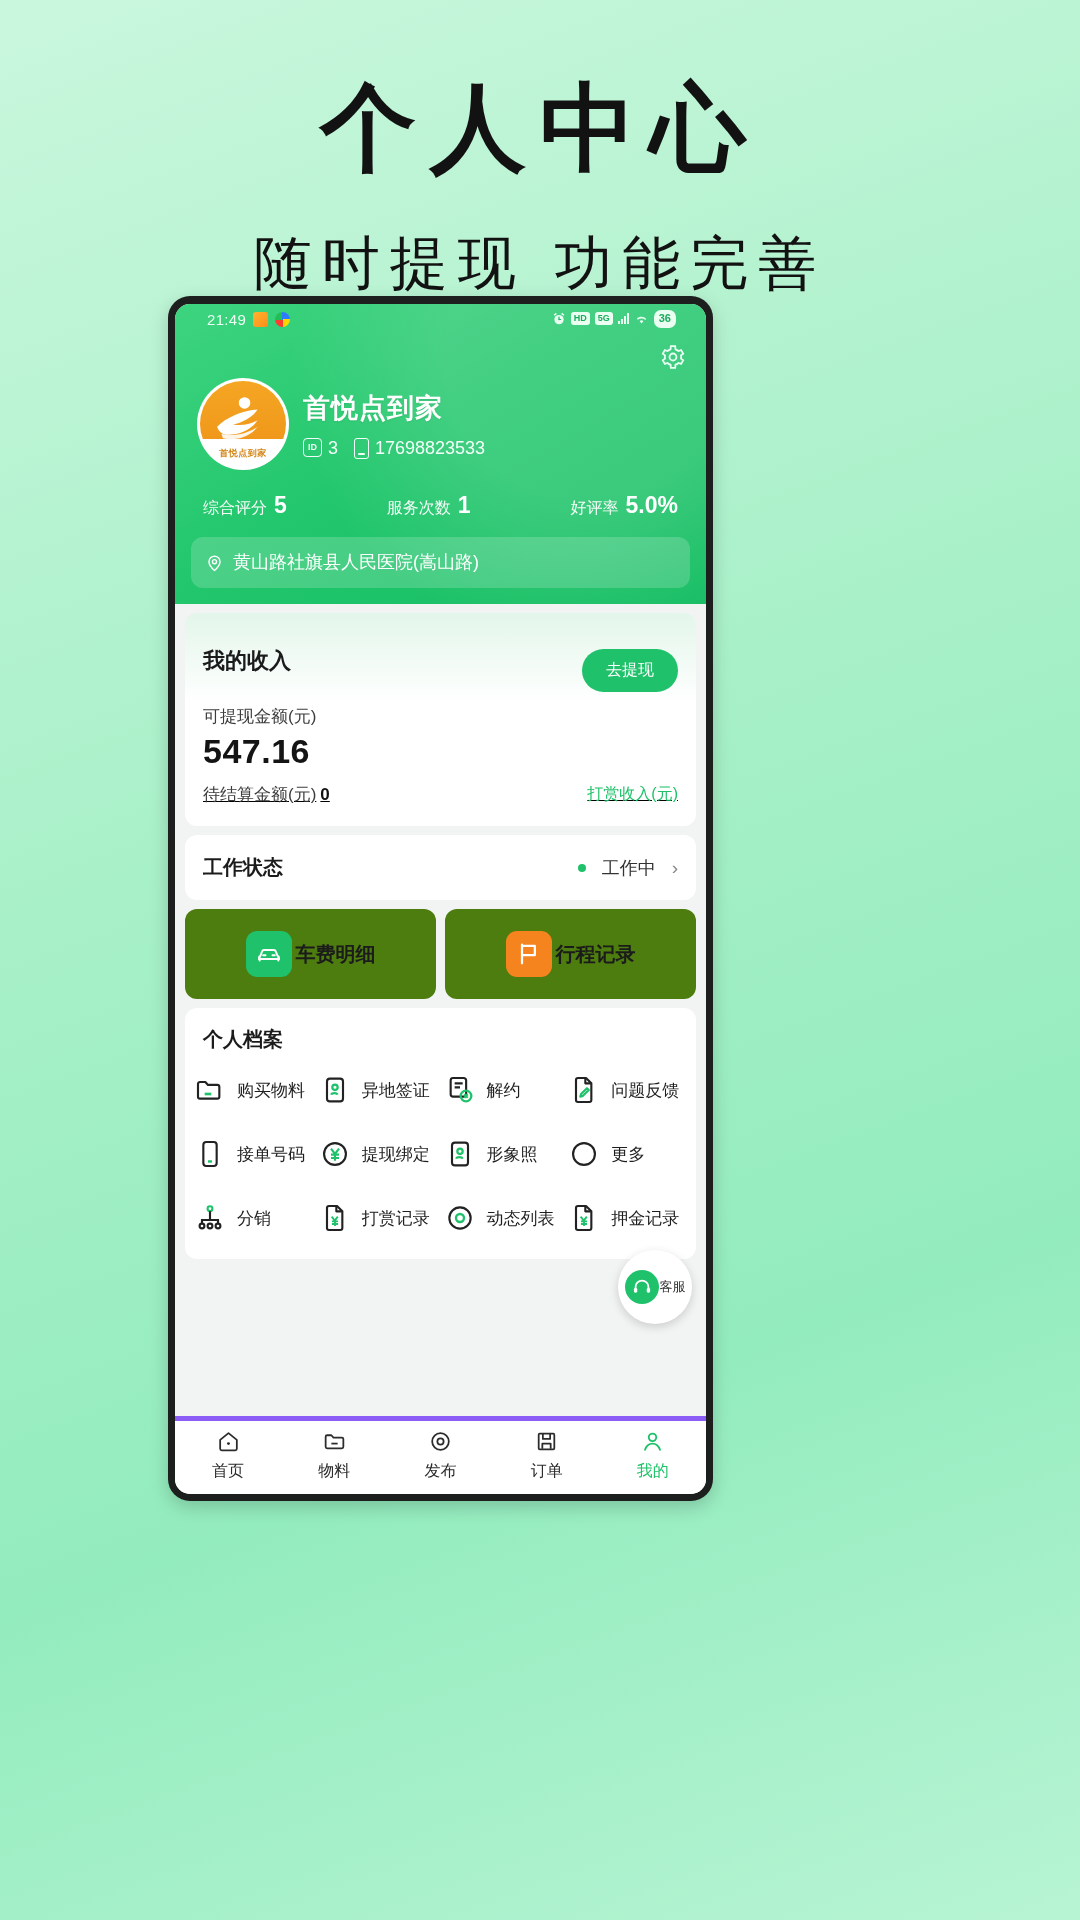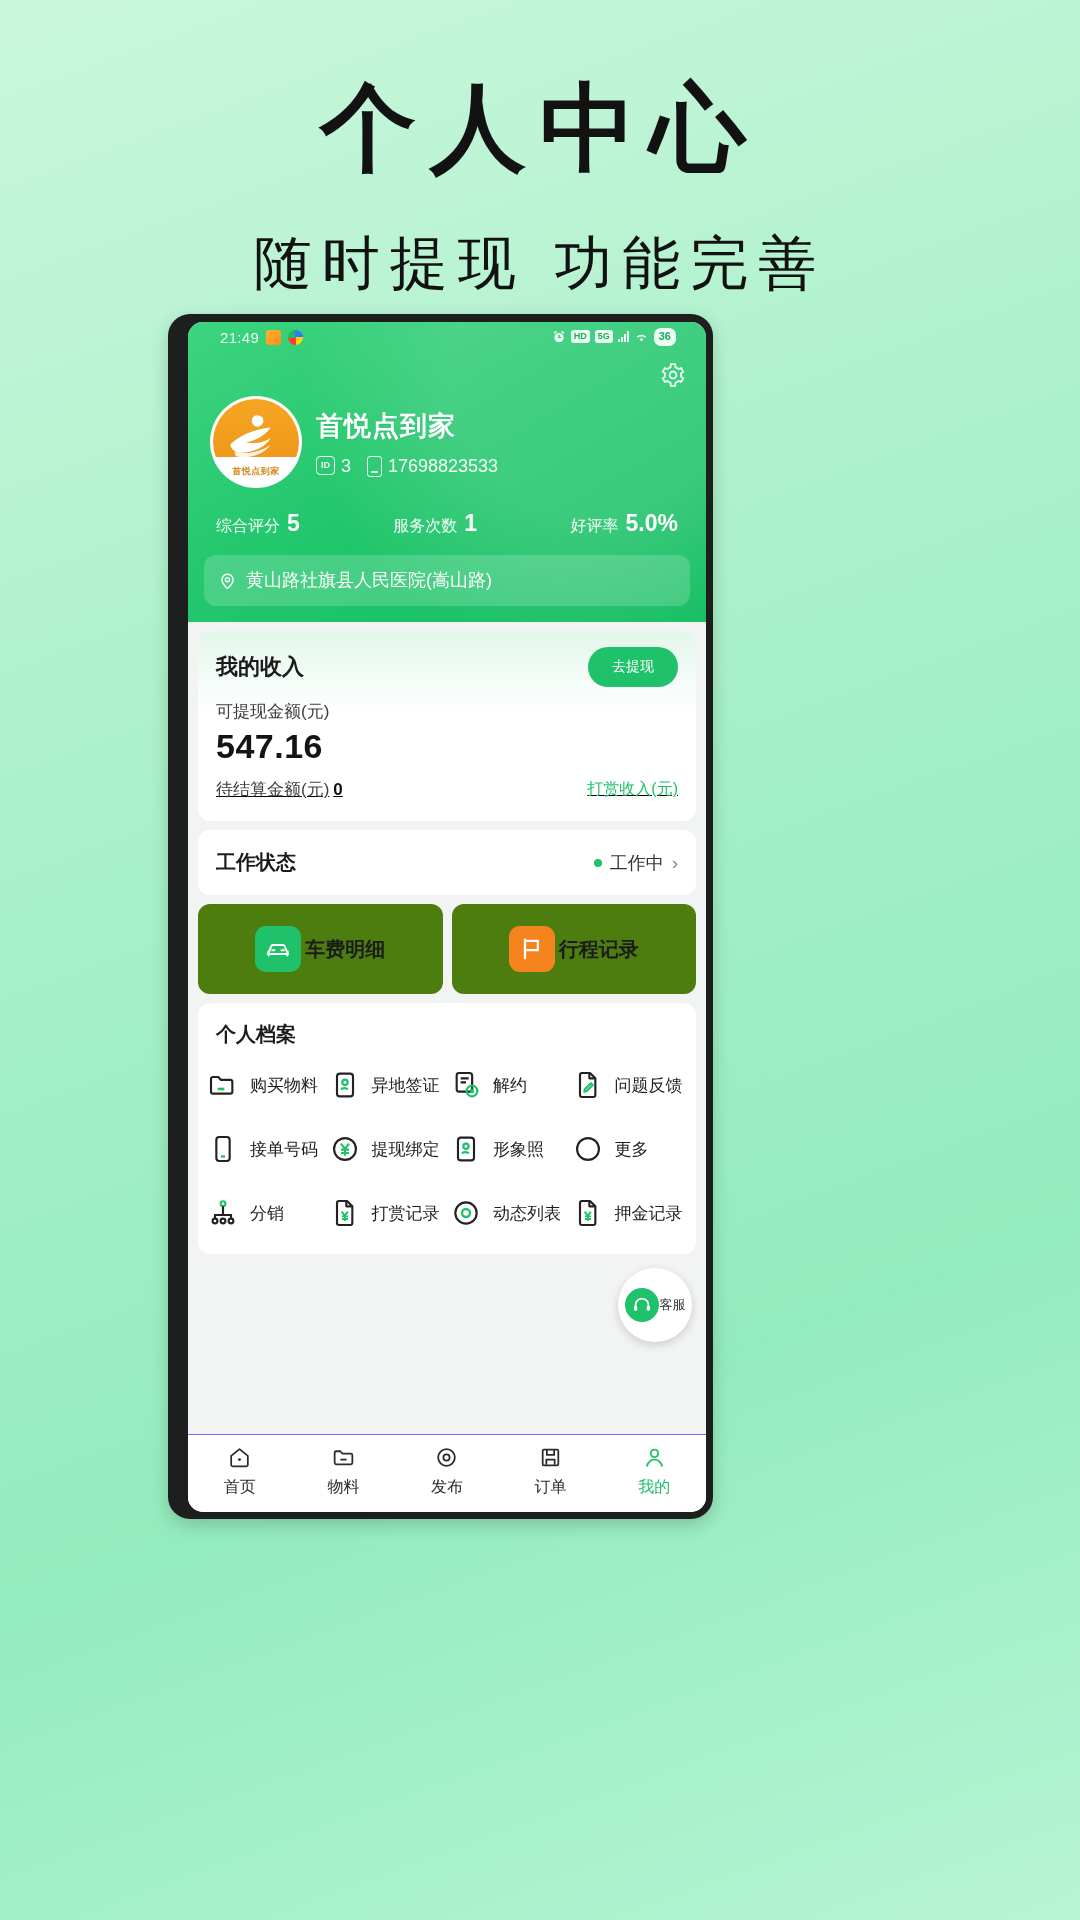--- a/index.html
+++ b/index.html
@@ -31,25 +31,25 @@
     font-size: 58px;
     font-weight: 400;
     color: #121212;
     letter-spacing: 10px;
     margin-top: 46px;
   }
 
   
   .phone {
     position: absolute;
-    left: 168px; top: 314px;
+    left: 168px; top: 296px;
     width: 545px; height: 1205px;
     background: #1d1f1e;
     border-radius: 22px;
-    padding: 8px 7px 7px 20px;
+    padding: 8px 7px 7px 7px;
     box-shadow: 0 6px 18px rgba(0,0,0,.18);
   }
   .screen {
     width: 100%; height: 100%;
     background: #f2f4f3;
     border-radius: 15px;
     overflow: hidden;
     position: relative;
     display: flex;
     flex-direction: column;
@@ -154,36 +154,36 @@
   }
   .income {
     background: linear-gradient(180deg, #e3f6ea 0%, #ffffff 42%);
     padding: 16px 18px 20px 18px;
     position: relative;
   }
   .inc-top { display:flex; align-items:center; justify-content: space-between; }
   .inc-title { font-size: 22px; font-weight: 700; color: #1b1b1b; }
   .btn-withdraw {
     background: #1fc26a; color:#fff; border:none;
-    font-size: 14px; border-radius: 22px; padding: 11px 24px;
-    font-family: "Liberation Sans", sans-serif; cursor: pointer;
+    font-size: 16px; border-radius: 22px; padding: 11px 24px;
+    font-family: "Liberation Sans", sans-serif; cursor: pointer; margin-top: 20px;
   }
   .inc-lab { font-size: 17px; color:#3c3c3c; margin-top: 13px;}
   .inc-amount { font-size: 34px; font-weight: 700; color:#141414; margin-top: 4px; letter-spacing:.5px;}
   .inc-row2 { display:flex; align-items:center; justify-content: space-between; margin-top: 12px; text-decoration: underline;}
   .inc-pending { font-size: 17px; color:#3c3c3c; }
   .inc-pending b { color:#111; font-weight:700; margin-left:4px; }
   .inc-tip { font-size: 16px; color:#1fc26a; }
 
   .status-row {
     display:flex; align-items:center; justify-content: space-between;
     padding: 19px 18px;
   }
   .status-label { font-size: 20px; font-weight: 600; color:#1b1b1b; }
-  .status-right { display:flex; align-items:center; gap:8px; font-size:18px; color:#333;}
+  .status-right { display:flex; align-items:center; gap:16px; font-size:18px; color:#333;}
   .dot { width: 8px; height: 8px; border-radius: 50%; background: #1fc26a; display:inline-block;}
   .chev { color:#888; font-size: 19px; }
 
   .two-cards { display:flex; gap: 9px; margin: 9px 10px 0 10px; }
   .fcard {
     flex:1; background:#4d7c0f; border-radius: 12px;
     padding: 22px 14px; display:flex; align-items:center; gap: 4px; justify-content: center;
   }
   .fico { width: 46px; height: 46px; border-radius: 11px; display:flex; align-items:center; justify-content:center; flex:none;}
   .fico.green { background:#1fc26a; }
@@ -204,22 +204,22 @@
     background: #ffffff; box-shadow: 0 3px 10px rgba(0,0,0,.16);
     display:flex; flex-direction:row; align-items:center; justify-content:center; gap: 1px;
     cursor: pointer;
   }
   .fab .circ { width: 34px; height: 34px; border-radius:50%; background:#1fc26a; display:flex; align-items:center; justify-content:center;}
   .fab span { font-size: 13px; color:#333; }
 
   
   .tabbar {
     flex:none; height: 78px; background:#fff;
-    border-top: 1px solid #8b5cf6;
-    display:flex; align-items:center; justify-content: space-between;
+    border-top: 5px solid #8b5cf6;
+    display:flex; align-items:center; justify-content: flex-start;
     padding-bottom: 6px;
   }
   .tab { display:flex; flex-direction:column; align-items:center; gap:6px; cursor:pointer; width: 20%;}
   .tab span { font-size: 16px; color:#2b2b2b; }
   .tab.active span { color:#1fc26a; }
   .tico { width: 27px; height: 27px; display:flex; align-items:center; justify-content:center;}
 </style>
 </head>
 <body>
 

